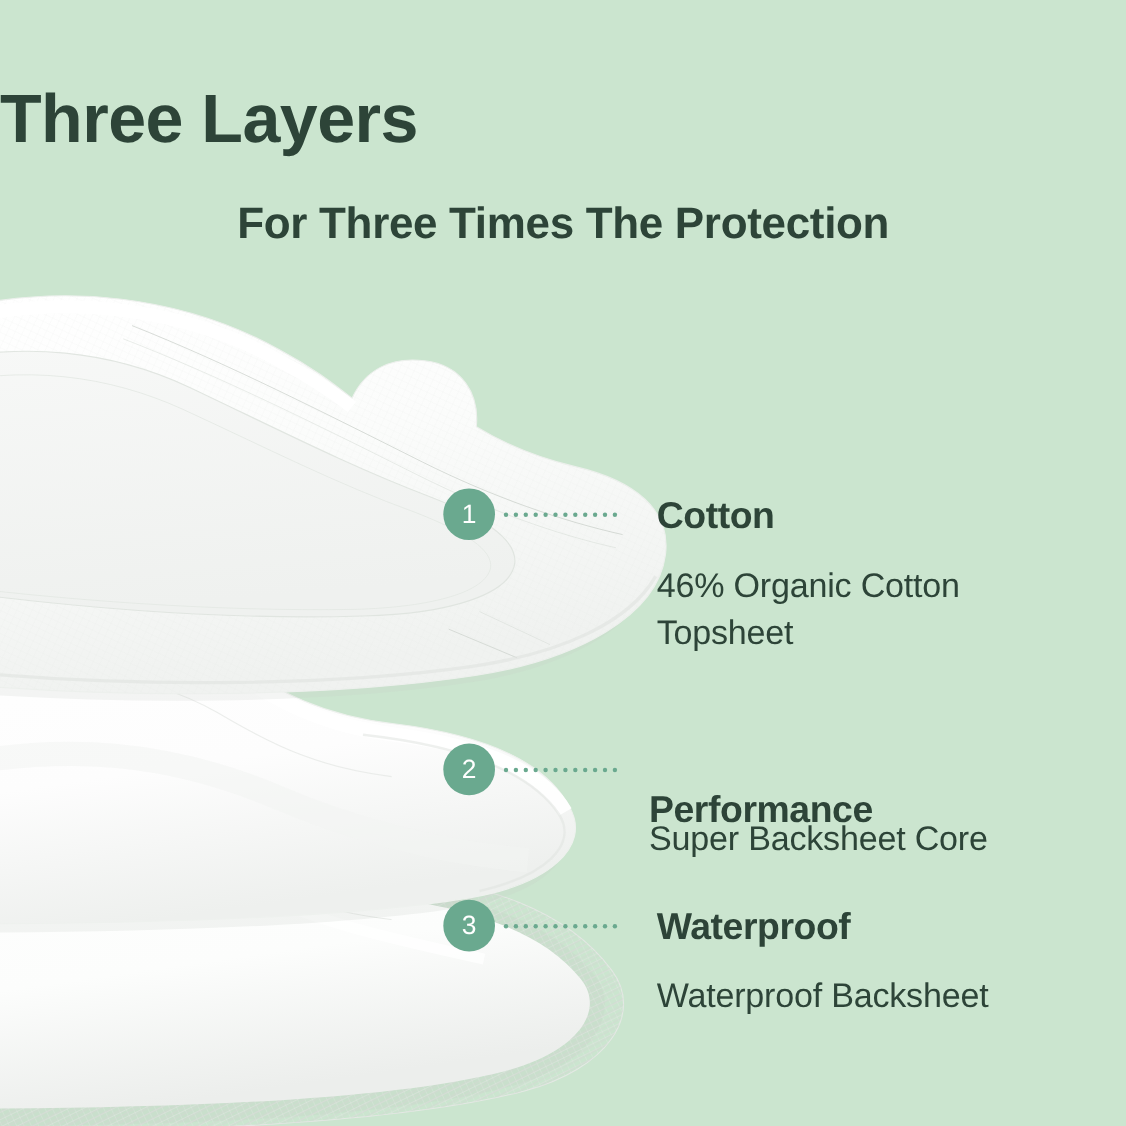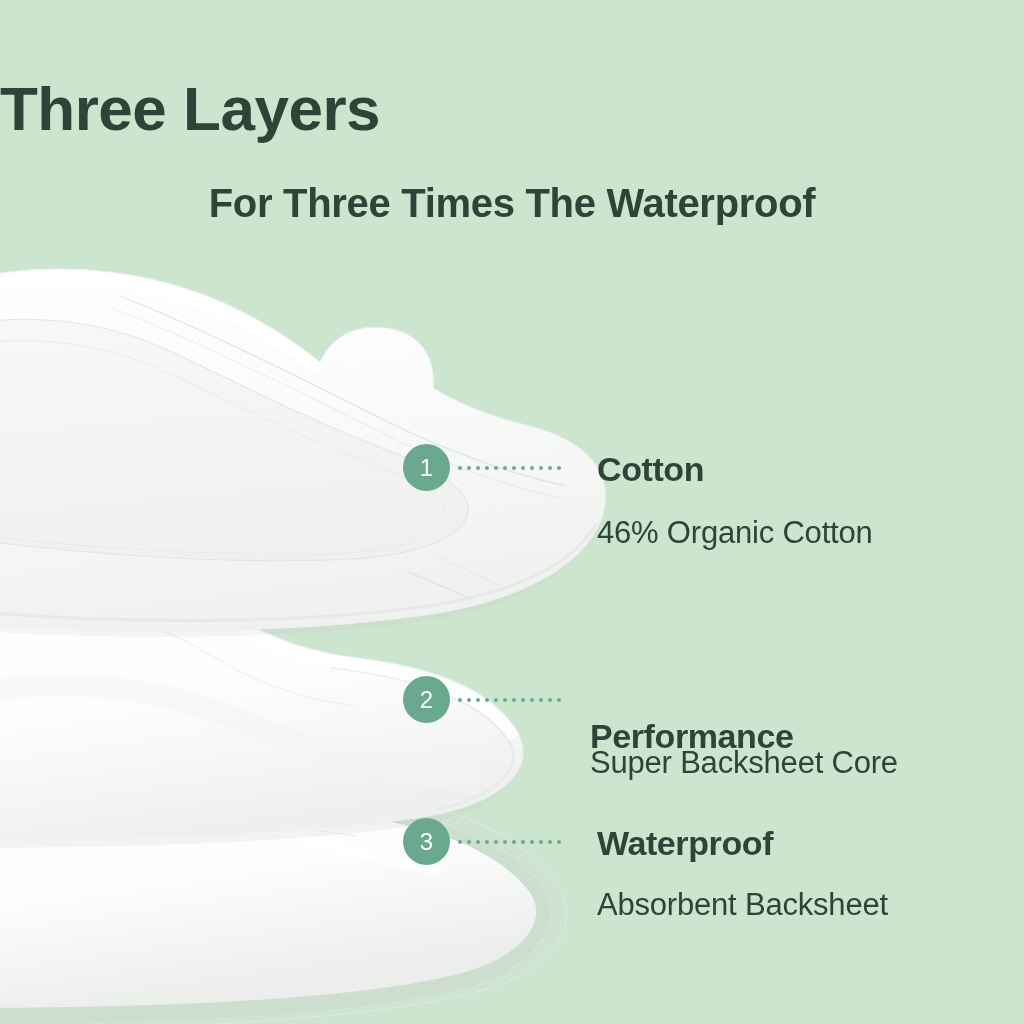--- a/index.html
+++ b/index.html
@@ -162,41 +162,42 @@
       <path d="M 112 308 C 200 342 292 388 380 432 C 444 464 506 486 560 498" stroke="#ccd2cc" stroke-width="0.7" fill="none" opacity="0.5"></path>
 
       <path d="M 408 572 L 470 598" stroke="#cbd1cb" stroke-width="0.9" opacity="0.7" fill="none"></path>
       <path d="M 436 556 L 500 586" stroke="#d5dad5" stroke-width="0.8" opacity="0.6" fill="none"></path>
 
       <path d="M -60 608 C 110 626 300 624 428 606 C 510 594 572 566 596 524" stroke="#dfe3df" stroke-width="3" fill="none" opacity="0.6" filter="soft"></path>
     </g>
   </svg>
 
   <div id="title">Three Layers</div>
-  <div id="subtitle">For Three Times The Waterproof</div>
+  <div id="subtitle">For Three Times The Protection</div>
 
   <div class="callout">
     <div class="badge" style="left:403px;top:444px;">1</div>
     <div class="leader" style="left:458px;top:464px;width:108px;">
       <i></i>
         <i></i>
         <i></i>
         <i></i>
         <i></i>
         <i></i>
         <i></i>
         <i></i>
         <i></i>
         <i></i>
         <i></i>
         <i></i>
     </div>
     <div class="c-head" style="left:597px;top:452px;">Cotton</div>
     <div class="c-desc" style="left:597px;top:512px;width:400px;">
       <div>46% Organic Cotton</div>
+      <div>Topsheet</div>
     </div>
   </div>
 
   <div class="callout">
     <div class="badge" style="left:403px;top:676px;">2</div>
     <div class="leader" style="left:458px;top:696px;width:108px;">
       <i></i>
         <i></i>
         <i></i>
         <i></i>
@@ -226,17 +227,17 @@
         <i></i>
         <i></i>
         <i></i>
         <i></i>
         <i></i>
         <i></i>
         <i></i>
     </div>
     <div class="c-head" style="left:597px;top:826px;">Waterproof</div>
     <div class="c-desc" style="left:597px;top:884px;width:420px;">
-      <div>Absorbent Backsheet</div>
+      <div>Waterproof Backsheet</div>
     </div>
   </div>
 
 </div>
 
 </body></html>

